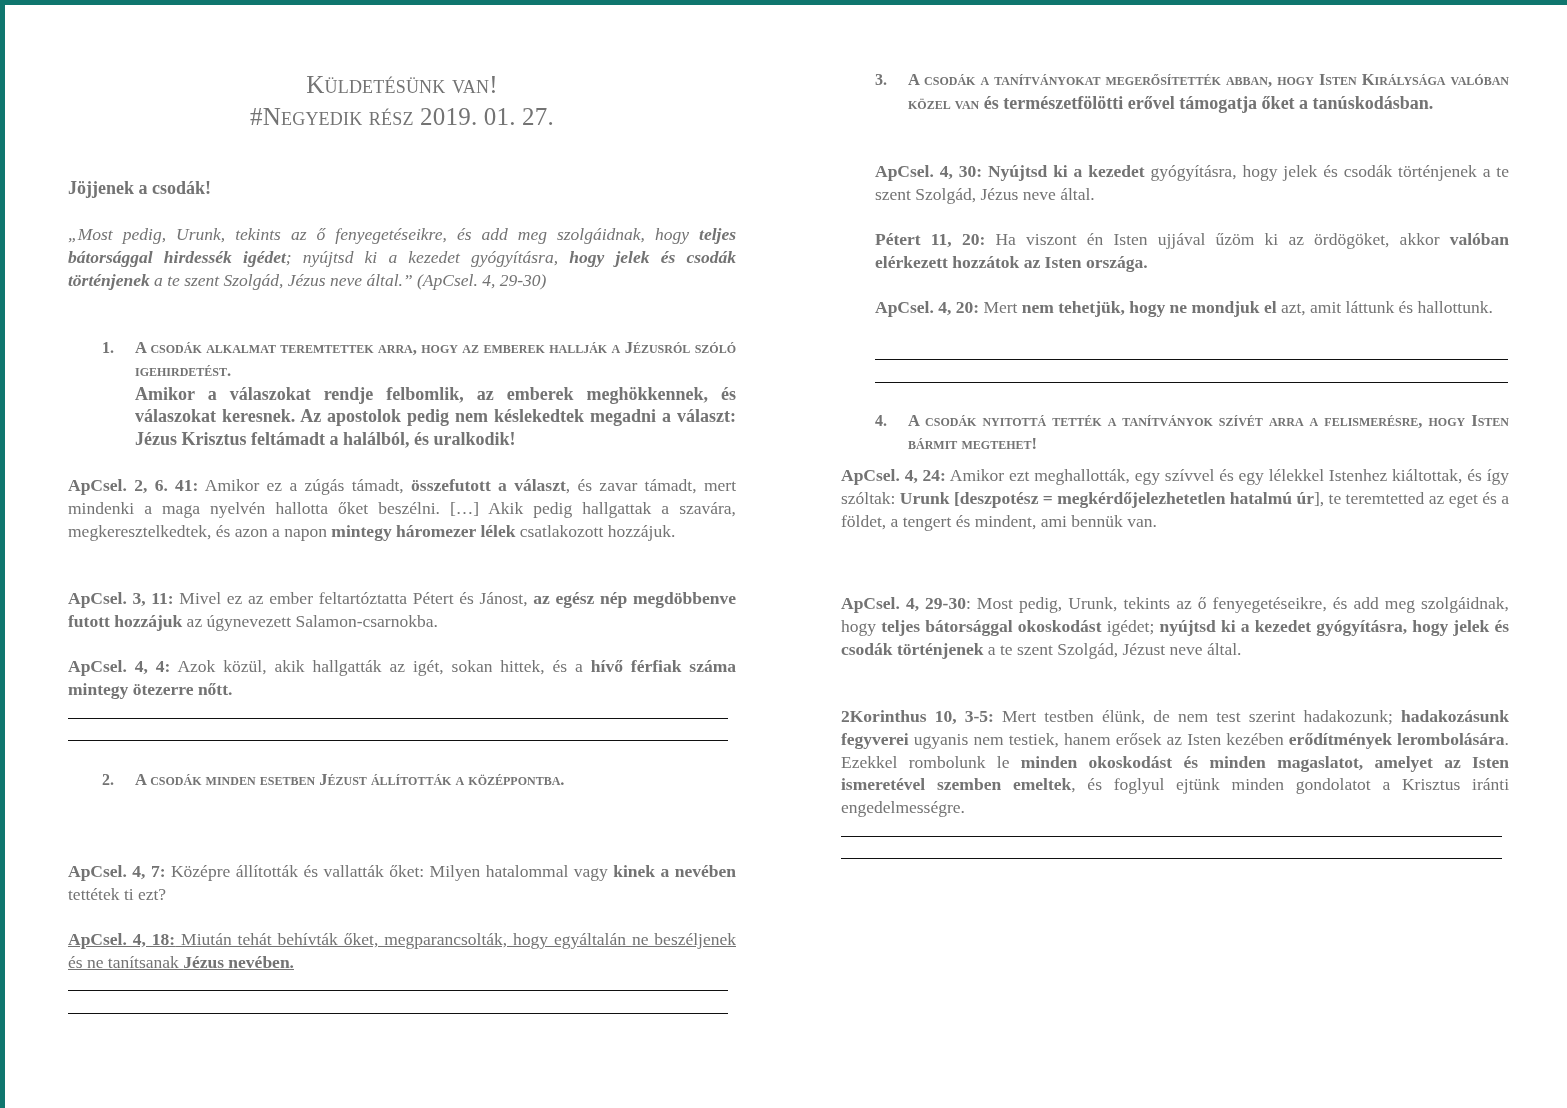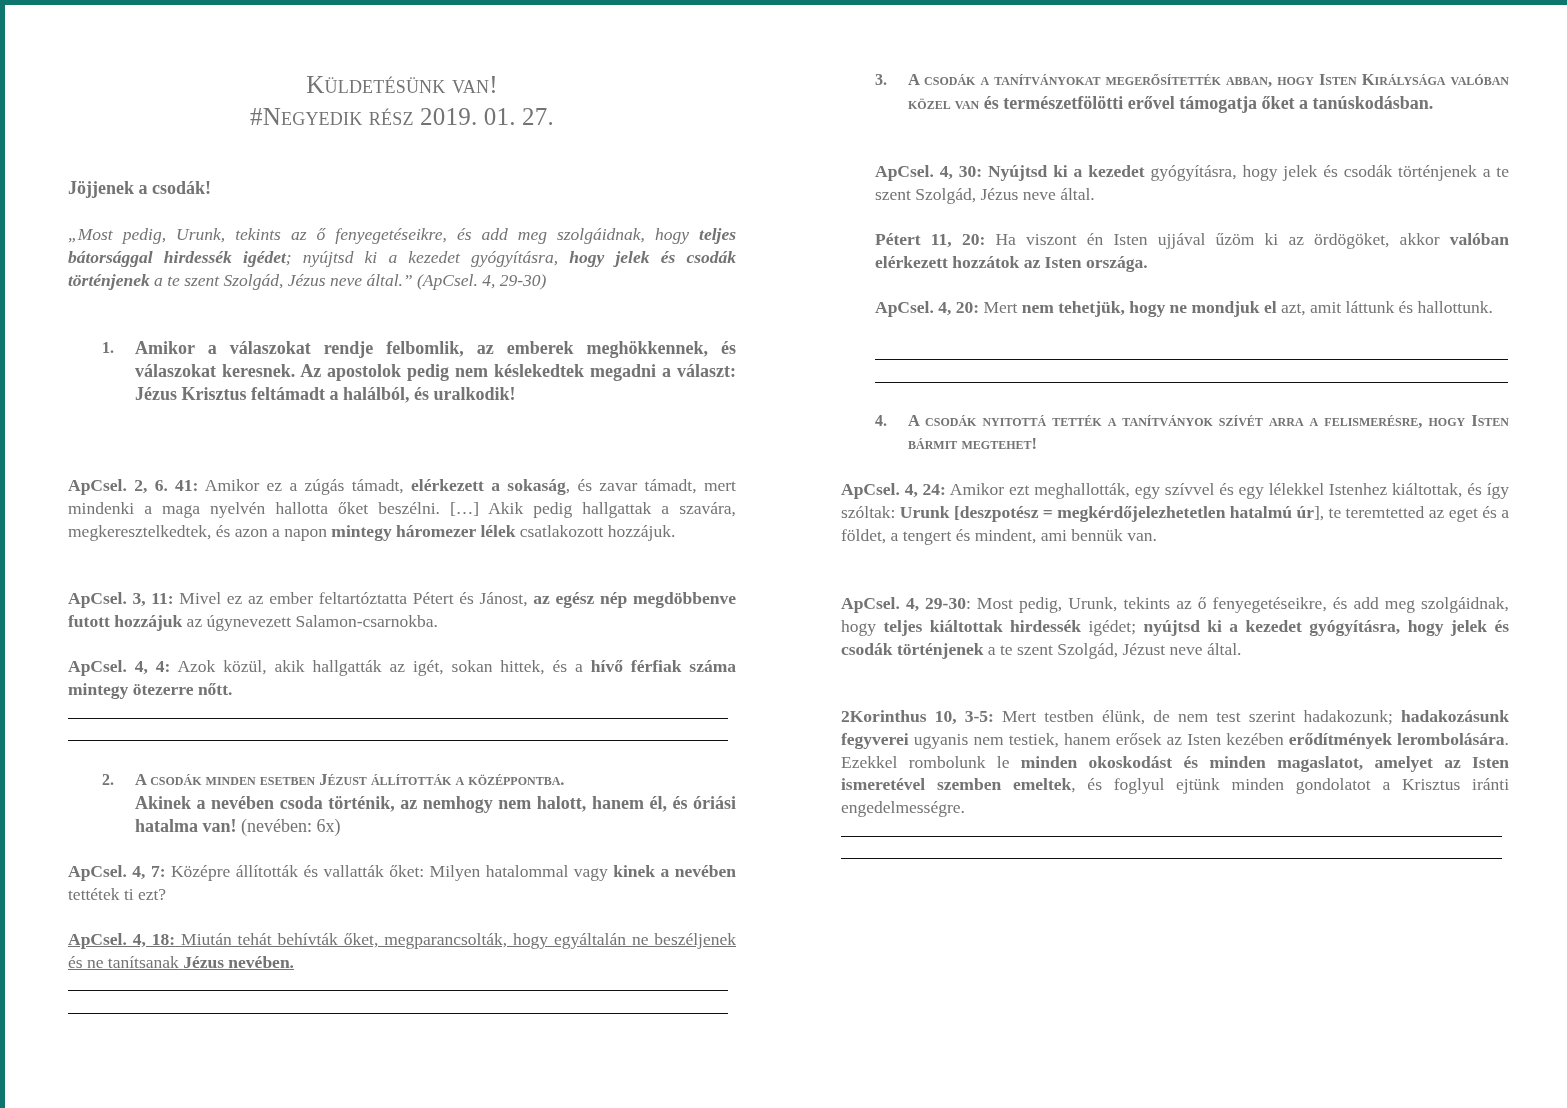--- a/index.html
+++ b/index.html
@@ -46,44 +46,44 @@
 
     <div class="abs p heading-bold" style="top:172px;">Jöjjenek a csodák!</div>
 
     <div class="abs p ital" style="top:218px;">
       <span>„Most pedig, Urunk, tekints az ő fenyegetéseikre, és add meg szolgáidnak, hogy </span><b>teljes bátorsággal hirdessék igédet</b><span>; nyújtsd ki a kezedet gyógyításra, </span><b>hogy jelek és csodák történjenek</b><span> a te szent Szolgád, Jézus neve által.”</span><span>  (ApCsel. 4, 29-30)</span>
     </div>
 
     <div class="point" style="top:332px;">
       <span class="num">1.</span>
       <div class="body">
+        <div class="sc">A csodák alkalmat teremtettek arra, hogy az emberek hallják a Jézusról szóló igehirdetést.</div>
         <div class="emph">Amikor a válaszokat rendje felbomlik, az emberek meghökkennek, és válaszokat keresnek. Az apostolok pedig nem késlekedtek megadni a választ: Jézus Krisztus feltámadt a halálból, és uralkodik!</div>
       </div>
     </div>
 
     <div class="abs p" style="top:469px;">
-      <span class="ref">ApCsel. 2, 6. 41:</span><span> Amikor ez a zúgás támadt, </span><b>elérkezett a sokaság</b><span>, és zavar támadt, mert mindenki a maga nyelvén hallotta őket beszélni. […] Akik pedig hallgattak a szavára, megkeresztelkedtek, és azon a napon </span><b>mintegy háromezer lélek</b><span> csatlakozott hozzájuk.</span>
+      <span class="ref">ApCsel. 2, 6. 41:</span><span> Amikor ez a zúgás támadt, </span><b>összefutott a választ</b><span>, és zavar támadt, mert mindenki a maga nyelvén hallotta őket beszélni. […] Akik pedig hallgattak a szavára, megkeresztelkedtek, és azon a napon </span><b>mintegy háromezer lélek</b><span> csatlakozott hozzájuk.</span>
     </div>
 
     <div class="abs p" style="top:582px;">
       <span class="ref">ApCsel. 3, 11:</span><span> Mivel ez az ember feltartóztatta Pétert és Jánost, </span><b>az egész nép megdöbbenve futott hozzájuk</b><span> az úgynevezett Salamon-csarnokba.</span>
     </div>
 
     <div class="abs p" style="top:650px;">
       <span class="ref">ApCsel. 4, 4:</span><span> Azok közül, akik hallgatták az igét, sokan hittek, és a </span><b>hívő férfiak száma mintegy ötezerre nőtt.</b>
     </div>
 
     <div class="rule" style="top:713px; left:0; width:660px;"></div>
     <div class="rule" style="top:735px; left:0; width:660px;"></div>
 
     <div class="point" style="top:764px;">
       <span class="num">2.</span>
       <div class="body">
         <div class="sc">A csodák minden esetben Jézust állították a középpontba.</div>
-        <div class="emph"><span>Akinek a nevében csoda történik, az nemhogy nem halott, hanem él, és óriási hatalma van!</span><span style="font-weight:normal;"> (nevében: 6x)</span></div>
       </div>
     </div>
 
     <div class="abs p" style="top:855px;">
       <span class="ref">ApCsel. 4, 7:</span><span> Középre állították és vallatták őket: Milyen hatalommal vagy </span><b>kinek a nevében</b><span> tettétek ti ezt?</span>
     </div>
 
     <div class="abs p" style="top:923px;text-decoration:underline;">
       <span class="ref">ApCsel. 4, 18:</span><span> Miután tehát behívták őket, megparancsolták, hogy egyáltalán ne beszéljenek és ne tanítsanak </span><b>Jézus nevében.</b>
     </div>
@@ -116,26 +116,26 @@
     <div class="rule" style="top:354px; left:34px; width:633px;"></div>
     <div class="rule" style="top:377px; left:34px; width:633px;"></div>
 
     <div class="point" style="top:405px;">
       <span class="num">4.</span>
       <div class="body">
         <div class="sc">A csodák nyitottá tették a tanítványok szívét arra a felismerésre, hogy Isten bármit megtehet!</div>
       </div>
     </div>
 
-    <div class="abs p" style="top:473px;">
+    <div class="abs p" style="top:459px;">
       <span class="ref">ApCsel. 4, 24:</span><span> Amikor ezt meghallották, egy szívvel és egy lélekkel Istenhez kiáltottak, és így szóltak: </span><b>Urunk [deszpotész = megkérdőjelezhetetlen hatalmú úr</b><span>], te teremtetted az eget és a földet, a tengert és mindent, ami bennük van.</span>
     </div>
 
     <div class="abs p" style="top:587px;">
-      <span class="ref">ApCsel. 4, 29-30</span><span>: Most pedig, Urunk, tekints az ő fenyegetéseikre, és add meg szolgáidnak, hogy </span><b>teljes kiáltottak hirdessék</b><span> igédet; </span><b>nyújtsd ki a kezedet gyógyításra, hogy jelek és csodák történjenek</b><span> a te szent Szolgád, Jézust neve által.</span>
+      <span class="ref">ApCsel. 4, 29-30</span><span>: Most pedig, Urunk, tekints az ő fenyegetéseikre, és add meg szolgáidnak, hogy </span><b>teljes bátorsággal okoskodást</b><span> igédet; </span><b>nyújtsd ki a kezedet gyógyításra, hogy jelek és csodák történjenek</b><span> a te szent Szolgád, Jézust neve által.</span>
     </div>
 
     <div class="abs p" style="top:700px;">
       <span class="ref">2Korinthus 10, 3-5:</span><span> Mert testben élünk, de nem test szerint hadakozunk; </span><b>hadakozásunk fegyverei</b><span> ugyanis nem testiek, hanem erősek az Isten kezében </span><b>erődítmények lerombolására</b><span>. Ezekkel rombolunk le </span><b>minden okoskodást és minden magaslatot, amelyet az Isten ismeretével szemben emeltek</b><span>, és foglyul ejtünk minden gondolatot a Krisztus iránti engedelmességre.</span>
     </div>
 
     <div class="rule" style="top:831px; left:0; width:661px;"></div>
     <div class="rule" style="top:853px; left:0; width:661px;"></div>
   </div>
 </div>

